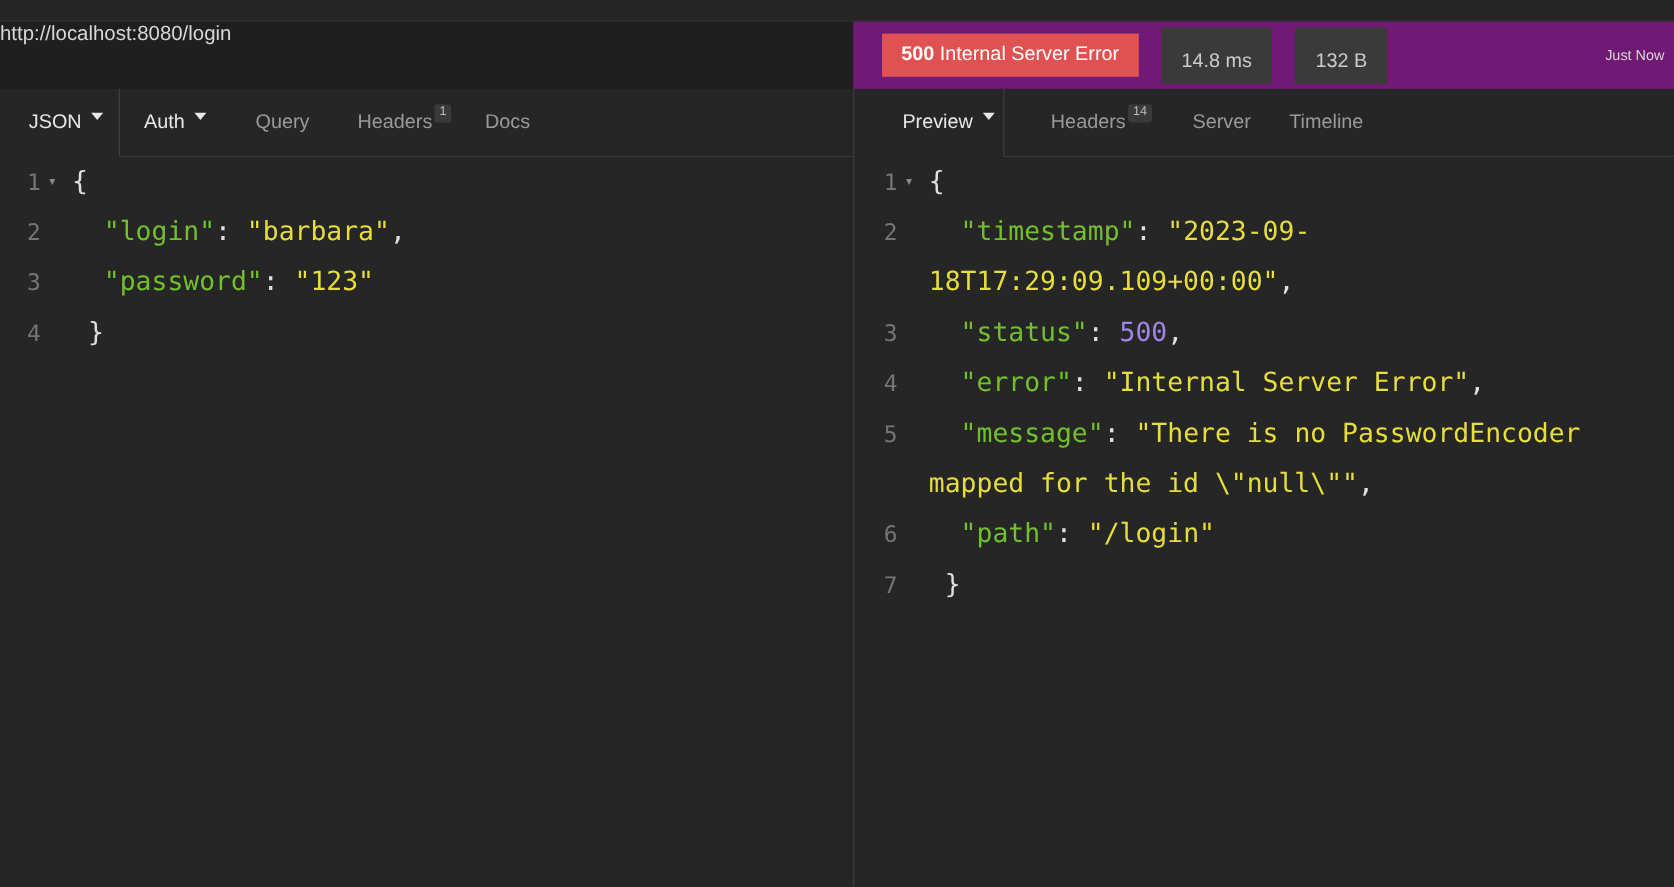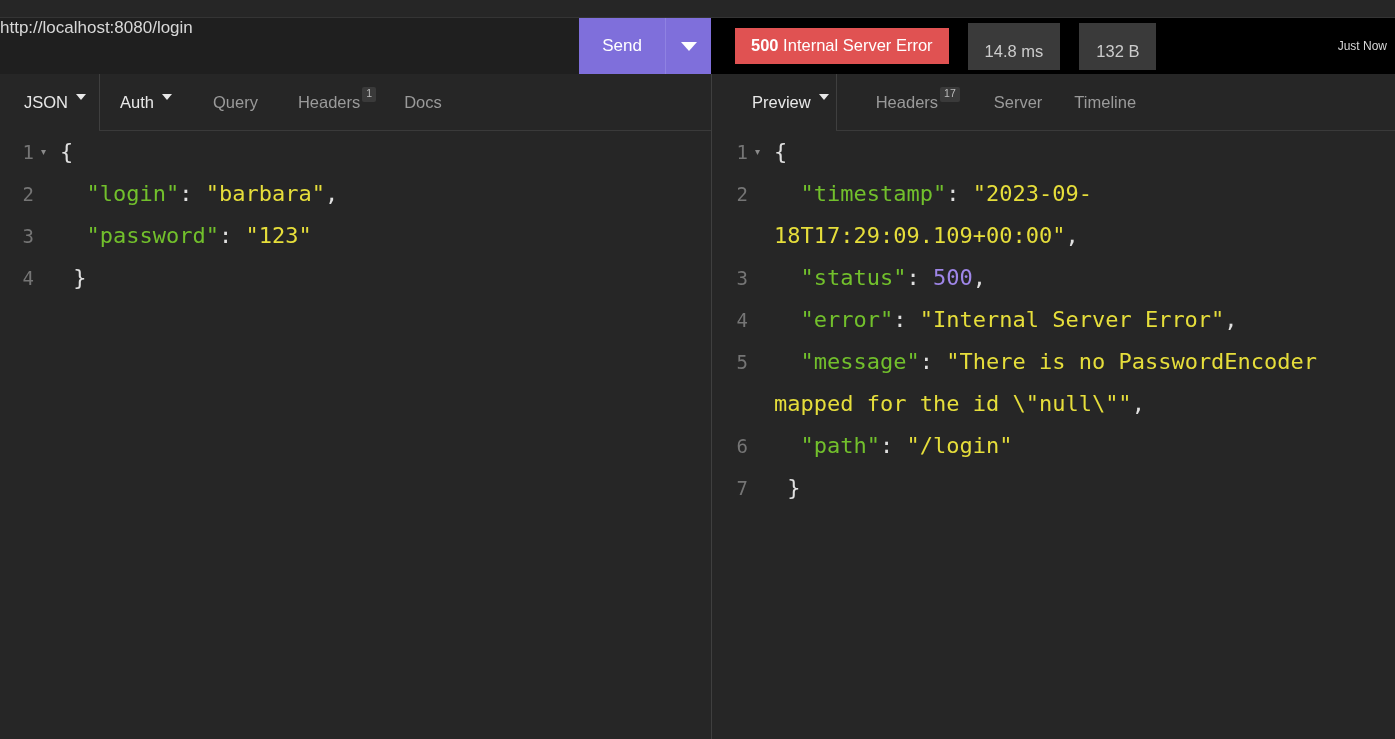--- a/index.html
+++ b/index.html
@@ -29,21 +29,21 @@
   .send-btn {
     position: absolute; left: 579px; top: 18px; width: 132px; height: 56px;
     background: #7f6fdb; display: flex; align-items: center;
   }
   .send-label { flex: 1 1 auto; text-align: center; color: #ffffff; font-size: 17px; }
   .send-divider { width: 1px; align-self: stretch; background: #8f82e2; }
   .send-caret-wrap { width: 45px; display: flex; align-items: center; justify-content: center; }
   .caret-lg { width: 0; height: 0; border-left: 8px solid transparent; border-right: 8px solid transparent; border-top: 9px solid #ffffff; }
 
   
-  .statusbar { position: absolute; left: 711px; top: 18px; width: 684px; height: 56px; background: #000000; display: flex; align-items: center; }
+  .statusbar { position: absolute; left: 711px; top: 18px; width: 684px; height: 56px; background: #701a75; display: flex; align-items: center; }
   .status-pill { margin-left: 24px; background: #e05252; color: #ffffff; font-size: 16.5px; padding: 8px 16px 9px 16px; white-space: nowrap; }
   .status-pill b { font-weight: bold; }
   .meta-pill { margin-left: 19px; background: #3a3a3a; color: #cccccc; font-size: 16.5px; padding: 19px 17px 9px 17px; white-space: nowrap; }
   .status-spacer { flex: 1 1 auto; }
   .just-now { color: #d8d8d8; font-size: 12px; padding-right: 8px; white-space: nowrap; }
 
   
   .tabbar { position: absolute; top: 74px; height: 57px; display: flex; align-items: center; }
   .tabbar.left { left: 0; width: 711px; }
   .tabbar.right { left: 711px; width: 684px; }
@@ -103,27 +103,20 @@
 
   <div class="top-strip">
     <div class="top-strip-line"></div>
   </div>
 
   <div class="urlbar">
     <span class="url-text">http://localhost:8080/login</span>
     <div class="url-spacer"></div>
   </div>
 
-  <div class="send-btn">
-    <span class="send-label">Send</span>
-    <span class="send-divider"></span>
-    <span class="send-caret-wrap">
-      <span class="caret-lg"></span>
-    </span>
-  </div>
 
   <div class="statusbar">
     <div class="status-pill"><b>500</b><span> Internal Server Error</span></div>
     <div class="meta-pill">14.8 ms</div>
     <div class="meta-pill">132 B</div>
     <div class="status-spacer"></div>
     <div class="just-now">Just Now</div>
   </div>
 
   <div class="tabbar left">
@@ -147,21 +140,21 @@
     </div>
   </div>
 
   <div class="tabbar right">
     <div class="tab active" style="padding-left:41px;">
       <span>Preview</span>
       <span class="caret-sm"></span>
     </div>
     <div class="tab" style="margin-left:45px;">
       <span>Headers</span>
-      <span class="tab-badge">17</span>
+      <span class="tab-badge">14</span>
     </div>
     <div class="tab" style="margin-left:34px;">
       <span>Server</span>
     </div>
     <div class="tab" style="margin-left:32px;">
       <span>Timeline</span>
     </div>
   </div>
 
   <div class="vsep left"></div>

